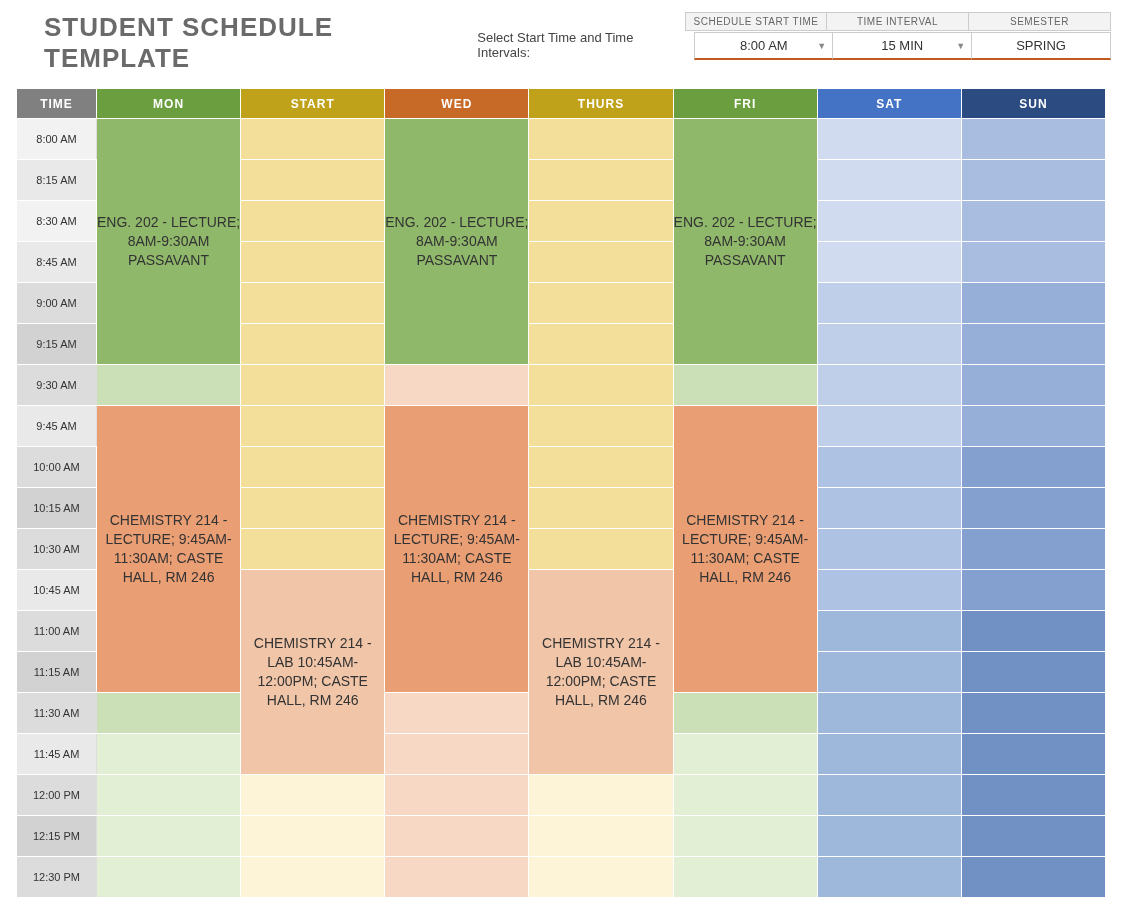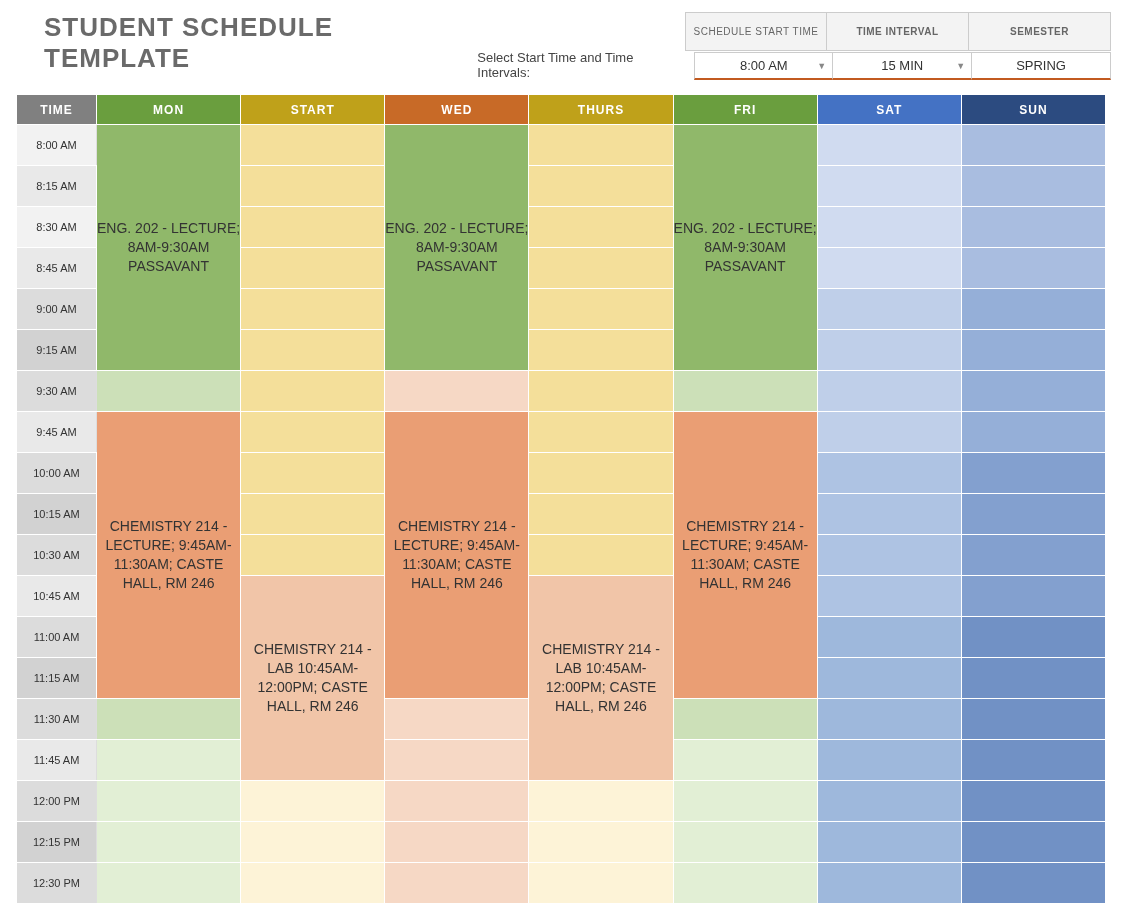--- a/index.html
+++ b/index.html
@@ -32,23 +32,23 @@
       display: flex;
     }
     .control-labels > div {
       width: 142px;
       text-align: center;
       font-size: 10px;
       letter-spacing: 0.5px;
       color: #666;
       background: #f3f3f3;
       border: 1px solid #ccc;
-      padding: 13px 4px;
-    }
-    .control-labels > div + div { border-left: none; font-weight: bold; }
+      padding: 3px 4px;
+    }
+    .control-labels > div + div { border-left: none; }
     .control-values-wrap {
       display: flex;
       align-items: flex-end;
       margin-top: -1px;
     }
     .prompt {
       font-size: 13px;
       color: #444;
       margin-right: 10px;
     }

